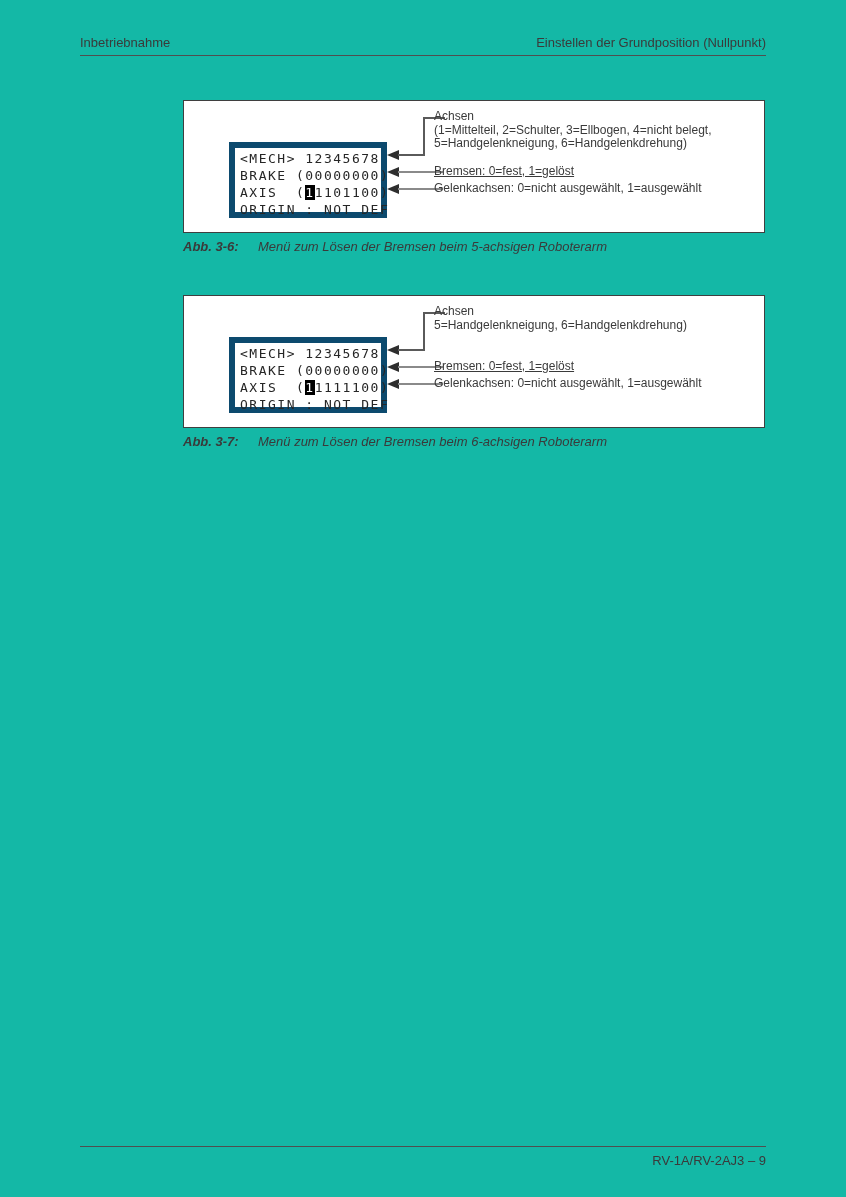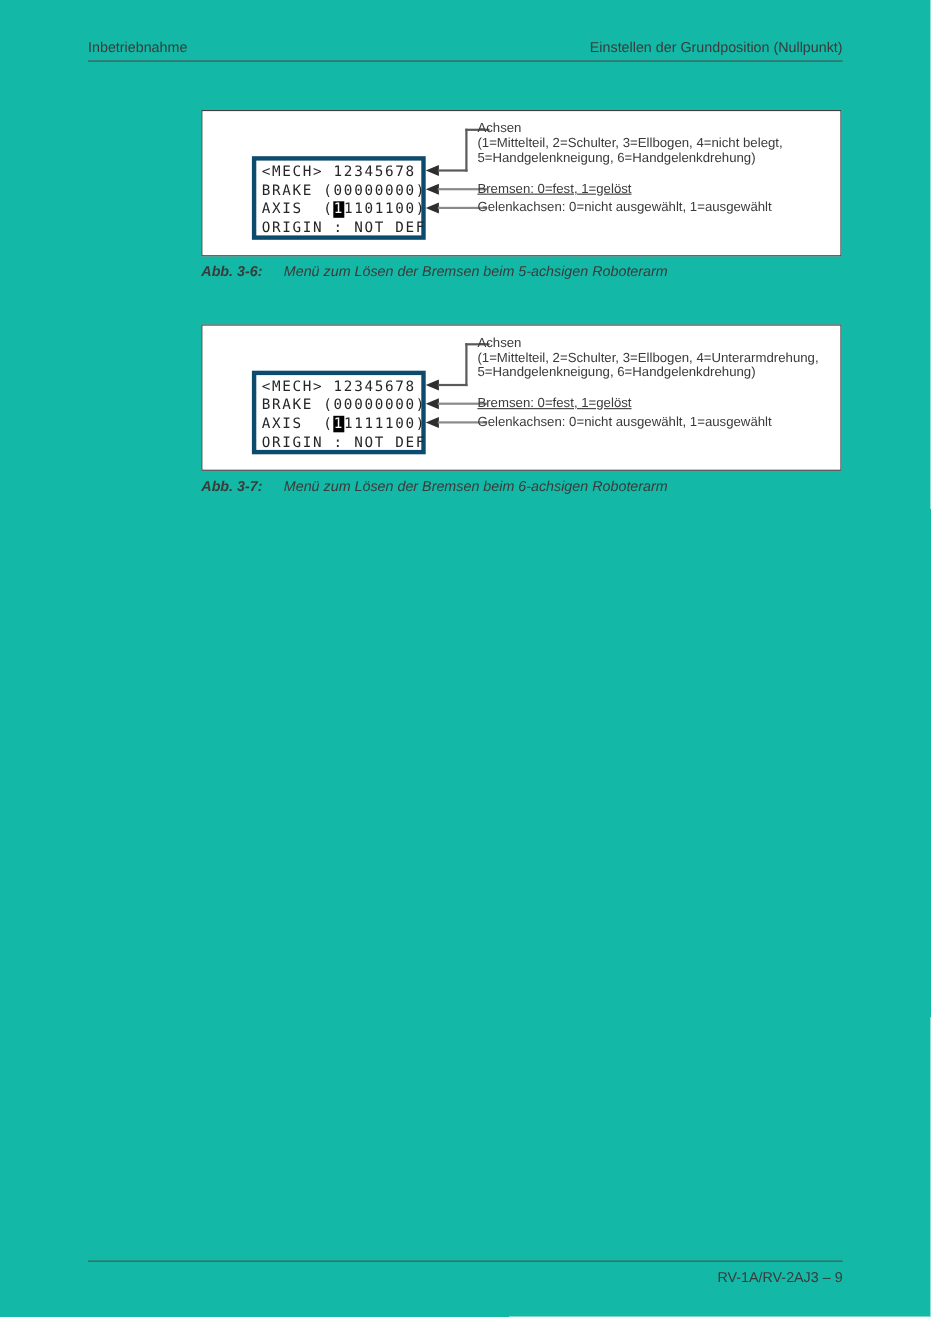--- a/index.html
+++ b/index.html
@@ -26,21 +26,21 @@
   .fig-frame {
     position: relative;
     width: 582px; height: 133px;
     border: 1.5px solid #3f3f3f;
     background: #ffffff;
   }
   
   .lcd {
     position: absolute; left: 45px; top: 41px;
     width: 158px; height: 76px;
-    border: 4px solid #0c4a6e;
+    border: 6px solid #0c4a6e;
     padding: 2px 5px;
     font-family: "DejaVu Sans Mono", monospace;
     font-size: 13px; line-height: 17px;
     letter-spacing: 1.5px;
     color: #262626;
     background: #ffffff;
   }
   .lcd-line { white-space: pre; }
   .lcd-highlight { background: #000000; color: #ffffff; }
   
@@ -128,21 +128,20 @@
       <div class="arrowhead ah-2"></div>
       <div class="arrowhead ah-3"></div>
       <div class="shaft shaft-1"></div>
       <div class="vline"></div>
       <div class="shaft shaft-top"></div>
       <div class="shaft shaft-2"></div>
       <div class="shaft shaft-3"></div>
 
       <div class="ann ann-axes">
         <div>Achsen</div>
-        <div>(1=Mittelteil, 2=Schulter, 3=Ellbogen, 4=Unterarmdrehung,</div>
         <div>5=Handgelenkneigung, 6=Handgelenkdrehung)</div>
       </div>
       <div class="ann ann-brakes">Bremsen: 0=fest, 1=gelöst</div>
       <div class="ann ann-joints">Gelenkachsen: 0=nicht ausgewählt, 1=ausgewählt</div>
     </div>
 
     <div class="caption">
       <span class="cap-label">Abb. 3-7:</span>
       <span class="cap-text">Menü zum Lösen der Bremsen beim 6-achsigen Roboterarm</span>
     </div>

